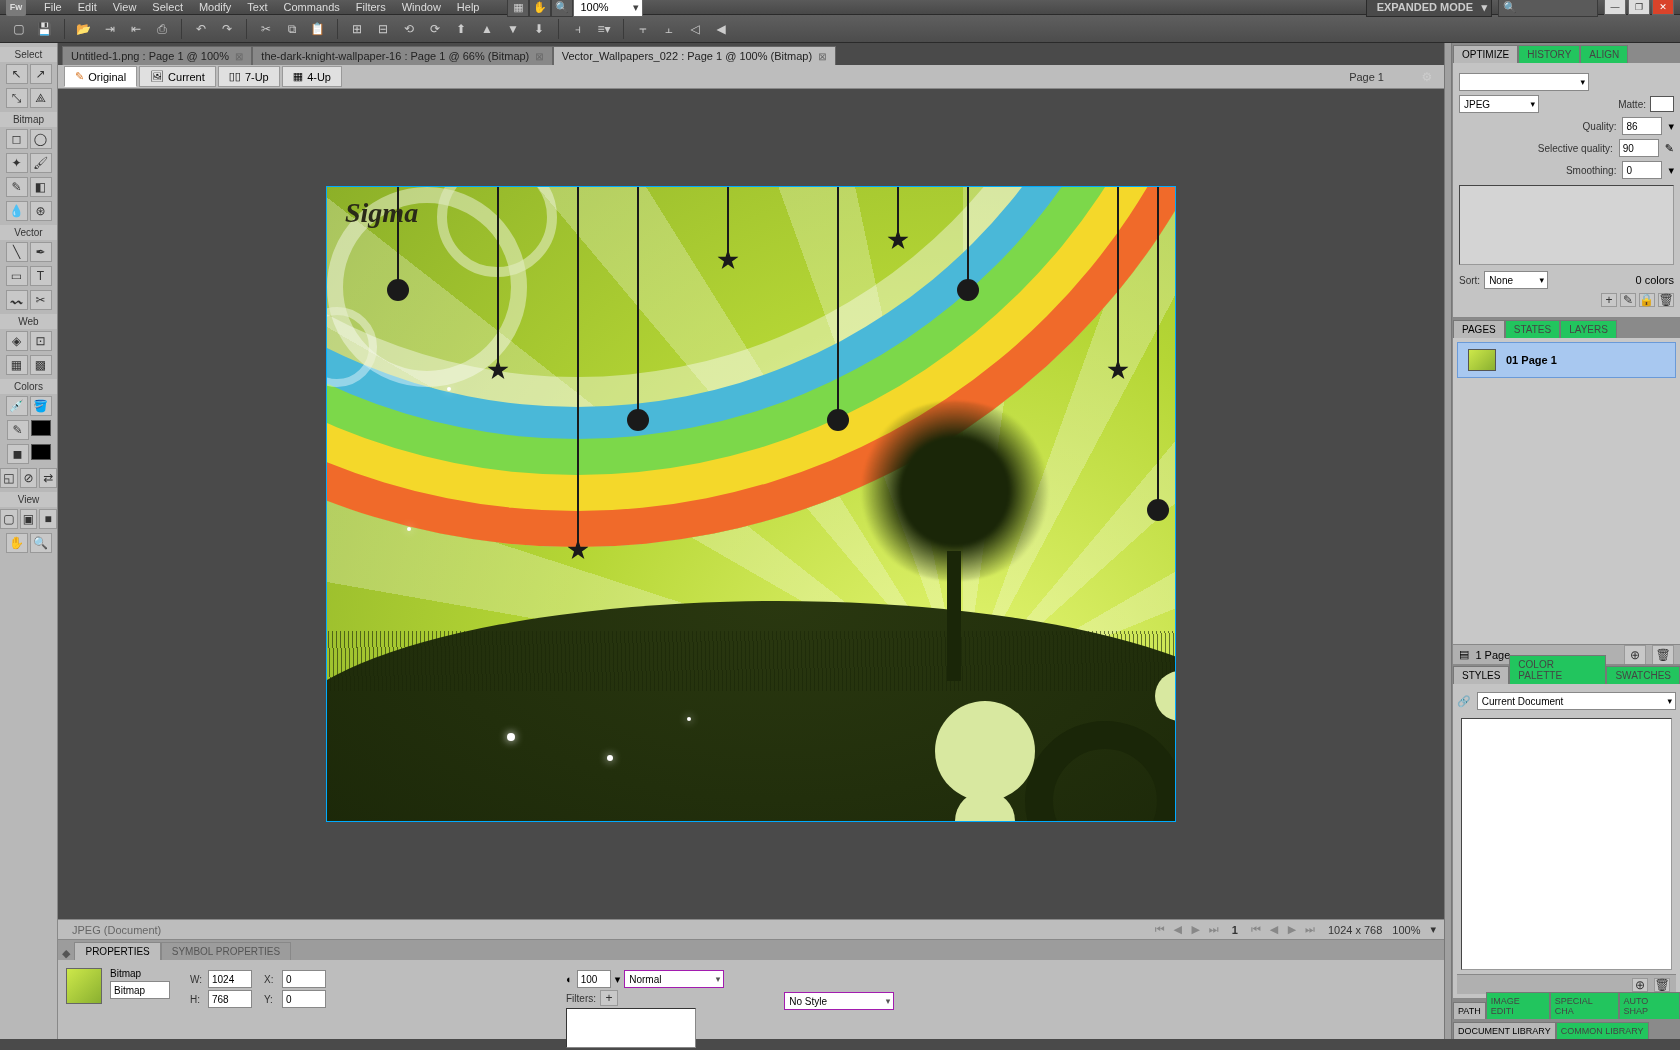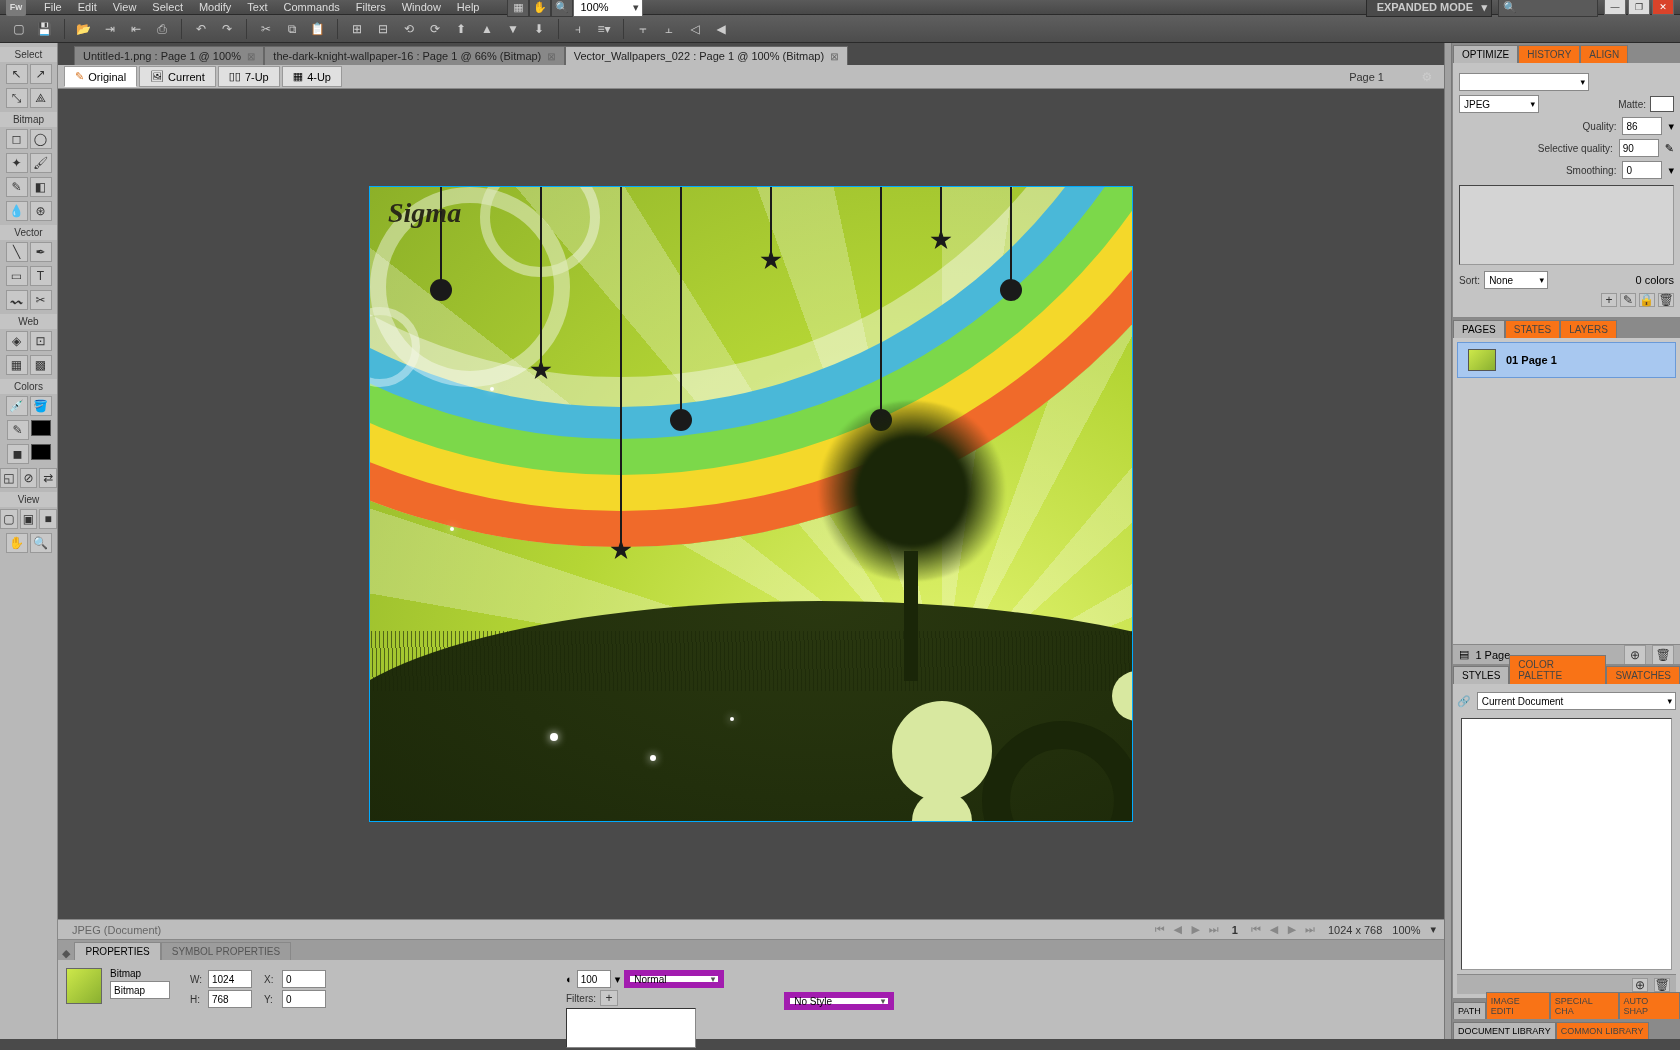--- a/index.html
+++ b/index.html
@@ -23,51 +23,51 @@
 .tb-sep{width:1px;height:20px;background:#3a3a3a;margin:0 4px}
 .tb-btn{width:22px;height:22px;display:flex;align-items:center;justify-content:center;color:#ccc;cursor:pointer;font-size:12px}
 .main-area{display:flex;height:calc(100% - 54px)}
 .toolbox{width:58px;background:#b8b8b8;border-right:1px solid #888;display:flex;flex-direction:column;align-items:center;padding-top:4px}
 .tool-section{width:100%;text-align:center;margin-bottom:2px}
 .tool-label{font-size:10px;color:#333;padding:2px 0;background:#c4c4c4}
 .tool-row{display:flex;justify-content:center;gap:2px;padding:2px 0}
 .tool{width:22px;height:20px;background:#c8c8c8;border:1px solid #999;display:flex;align-items:center;justify-content:center;font-size:12px;color:#333;cursor:pointer}
 .swatch{width:20px;height:16px;border:1px solid #555}
 .center{flex:1;display:flex;flex-direction:column;background:#4a4a4a}
-.doc-tabs{height:22px;background:#4a4a4a;display:flex;align-items:flex-end;padding-left:16px;gap:0}
+.doc-tabs{height:22px;background:#4a4a4a;display:flex;align-items:flex-end;padding-left:4px;gap:0}
 .doc-tab{background:#888;color:#222;padding:3px 8px;border:1px solid #666;border-bottom:none;display:flex;align-items:center;gap:6px;font-size:10px;cursor:pointer}
 .doc-tab.active{background:#bdbdbd}
 .doc-tab .x{color:#666;cursor:pointer;font-size:10px}
 .view-tabs{height:24px;background:#bdbdbd;display:flex;align-items:center;padding:0 6px;gap:2px;border-bottom:1px solid #888}
 .view-tab{padding:3px 10px;border:1px solid #999;background:#e0e0e0;display:flex;align-items:center;gap:4px;cursor:pointer;font-size:10px}
 .view-tab.active{background:#fff;border-bottom:1px solid #fff}
 .page-label{margin-left:auto;color:#333;padding-right:30px}
 .canvas-wrap{flex:1;background:#4a4a4a;display:flex;align-items:center;justify-content:center;overflow:hidden;position:relative}
-.canvas{width:764px;height:636px;background:#b5d635;border:1px solid #0af;position:relative;overflow:hidden}
+.canvas{width:850px;height:636px;background:#b5d635;border:1px solid #0af;position:relative;overflow:hidden}
 .status-bar{height:20px;background:#bdbdbd;border-top:1px solid #888;display:flex;align-items:center;padding:0 8px;font-size:10px;color:#333}
 .status-right{margin-left:auto;display:flex;align-items:center;gap:10px}
 .nav-btns{display:flex;gap:2px}
 .nav-btn{width:16px;height:14px;color:#888;cursor:pointer;text-align:center}
 .status-info{color:#666;padding-left:6px}
 .properties{height:100px;background:#bdbdbd;border-top:1px solid #888}
 .prop-tabs{height:20px;background:#9c9c9c;display:flex;align-items:flex-end}
 .prop-tab{padding:3px 10px;background:#bdbdbd;border:1px solid #888;border-bottom:none;font-size:10px;cursor:pointer}
 .prop-tab.inactive{background:#9c9c9c;color:#555}
 .prop-body{display:flex;padding:8px;gap:20px}
 .prop-thumb{width:36px;height:36px;background:linear-gradient(135deg,#cde84a,#8ab030);border:1px solid #666}
 .prop-field{display:flex;align-items:center;gap:4px;margin:2px 0}
 .prop-field label{font-size:10px;color:#333;min-width:14px}
 .prop-field input{width:44px;height:18px;border:1px solid #888;padding:0 3px;font-size:10px}
 .txt-input{width:60px;height:18px;border:1px solid #888;background:#fff;padding:0 3px;font-size:10px}
-.dd{height:18px;border:6px solid #a21caf;background:#fff;padding:0 16px 0 4px;position:relative;display:flex;align-items:center;font-size:10px;min-width:80px}
+.dd{height:18px;border:1px solid #a21caf;background:#fff;padding:0 16px 0 4px;position:relative;display:flex;align-items:center;font-size:10px;min-width:80px}
 .dd::after{content:"▾";position:absolute;right:3px;color:#555;font-size:9px}
 .right-panels{width:228px;background:#b8b8b8;display:flex;flex-direction:column;border-left:1px solid #888}
 .panel-tabstrip{height:20px;background:#8a8a8a;display:flex;align-items:flex-end}
 .ptab{padding:3px 8px;font-size:10px;background:#b8b8b8;border:1px solid #777;border-bottom:none;cursor:pointer;text-transform:uppercase}
-.ptab.inactive{background:#f97316;color:#444}
+.ptab.inactive{background:#22c55e;color:#444}
 .panel-body{background:#c4c4c4;padding:6px;border-bottom:1px solid #888}
 .opt-row{display:flex;align-items:center;justify-content:flex-end;gap:6px;margin:4px 0}
 .opt-row label{font-size:10px;color:#333}
 .opt-input{width:40px;height:18px;border:1px solid #888;background:#fff;padding:0 3px;font-size:10px;text-align:left}
 .opt-dd{width:80px;height:18px;border:1px solid #888;background:#fff;padding:0 14px 0 4px;position:relative;font-size:10px;display:flex;align-items:center}
 .opt-dd::after{content:"▾";position:absolute;right:3px;font-size:9px}
 .pages-body{flex:1;background:#c8c8c8;overflow:auto;min-height:180px}
 .page-item{display:flex;align-items:center;padding:6px 10px;gap:10px;background:#a8c8f0;border:1px solid #6a9ad8;margin:4px}
 .page-thumb{width:28px;height:22px;background:linear-gradient(135deg,#cde84a,#8ab030);border:1px solid #555}
 .panel-footer{height:20px;background:#b0b0b0;border-top:1px solid #888;display:flex;align-items:center;padding:0 6px;font-size:10px;gap:6px}

